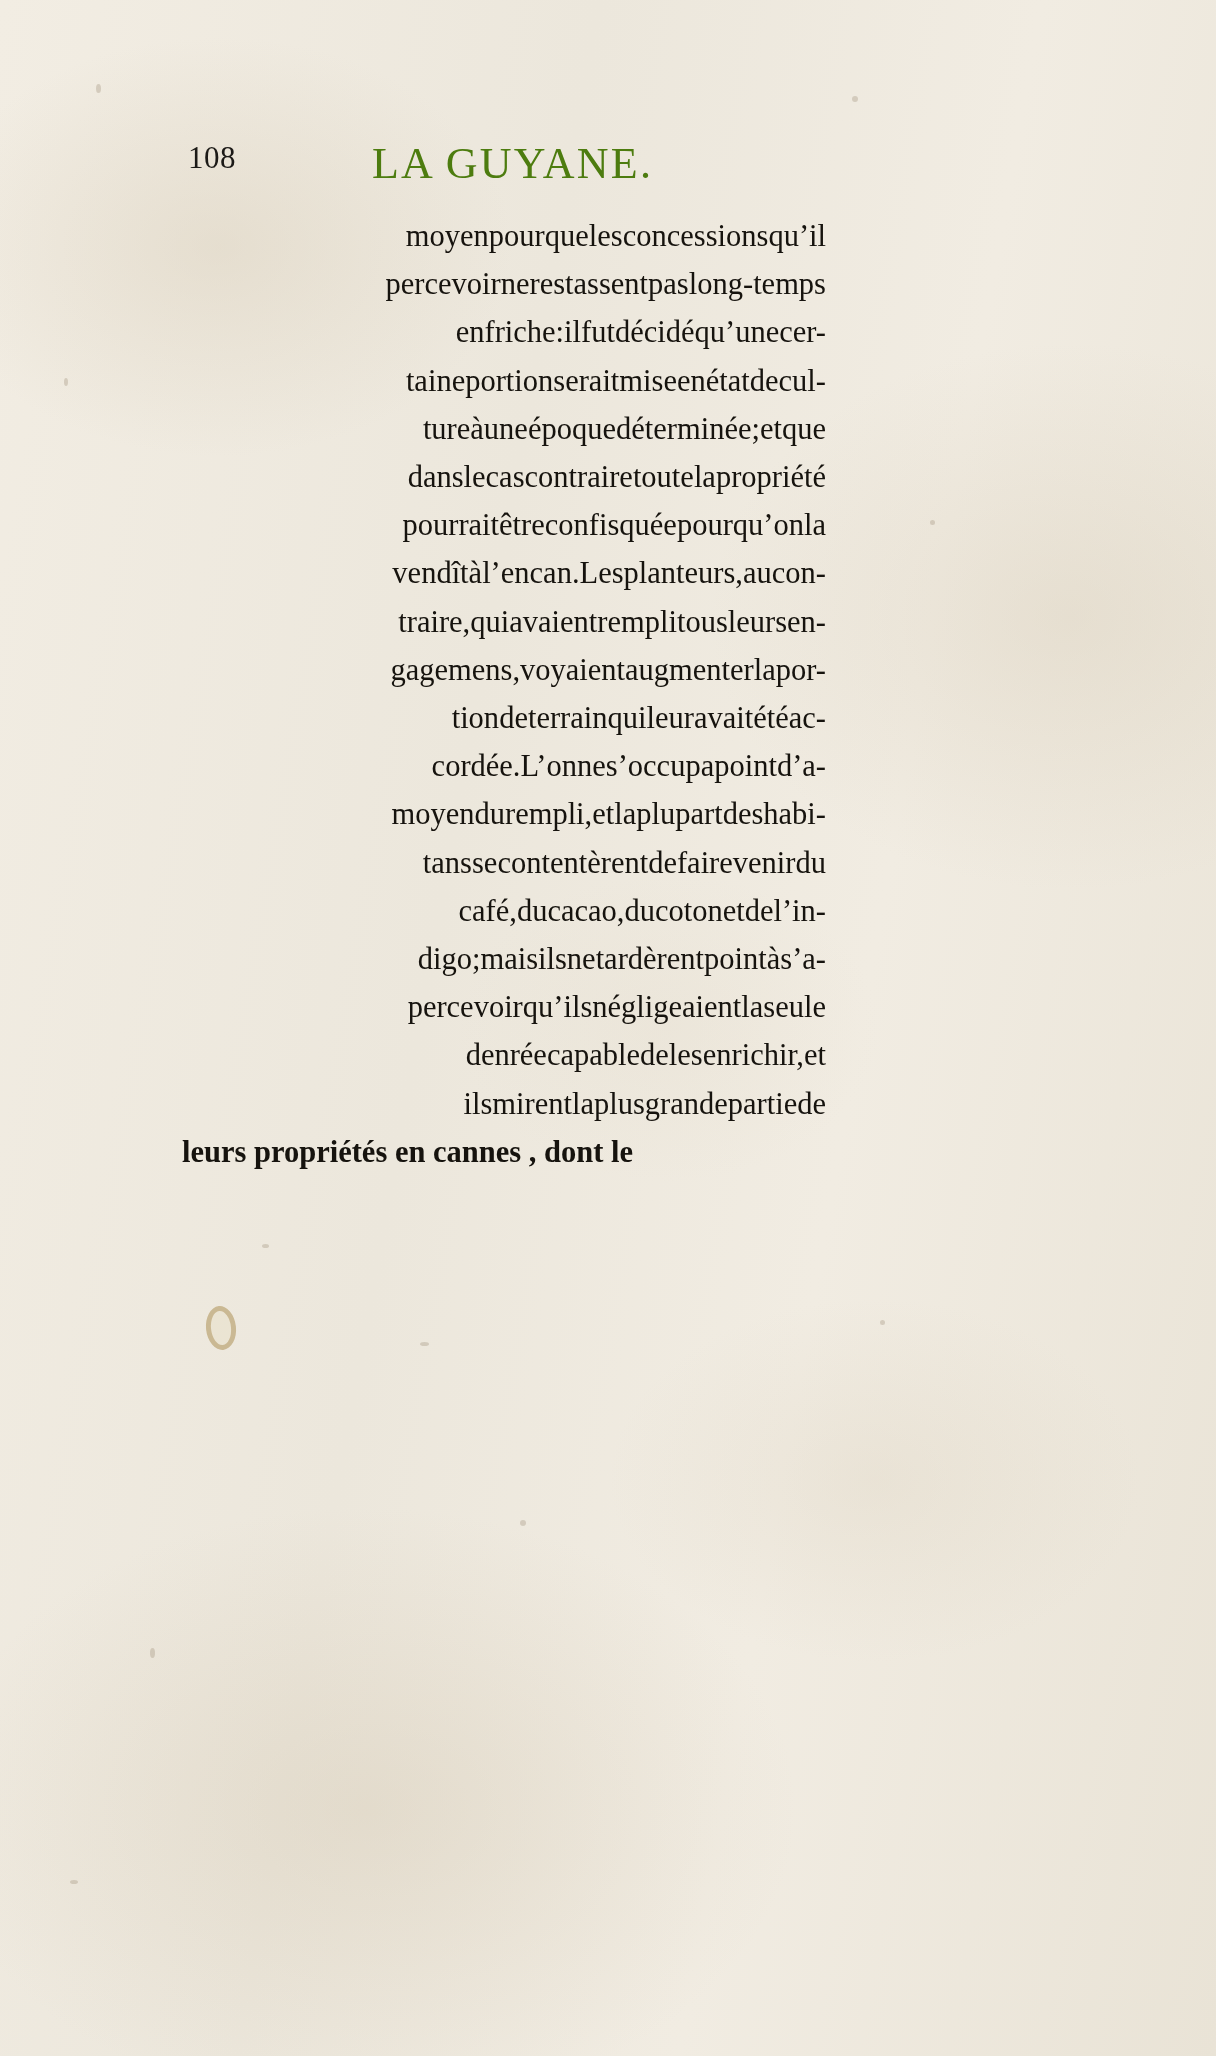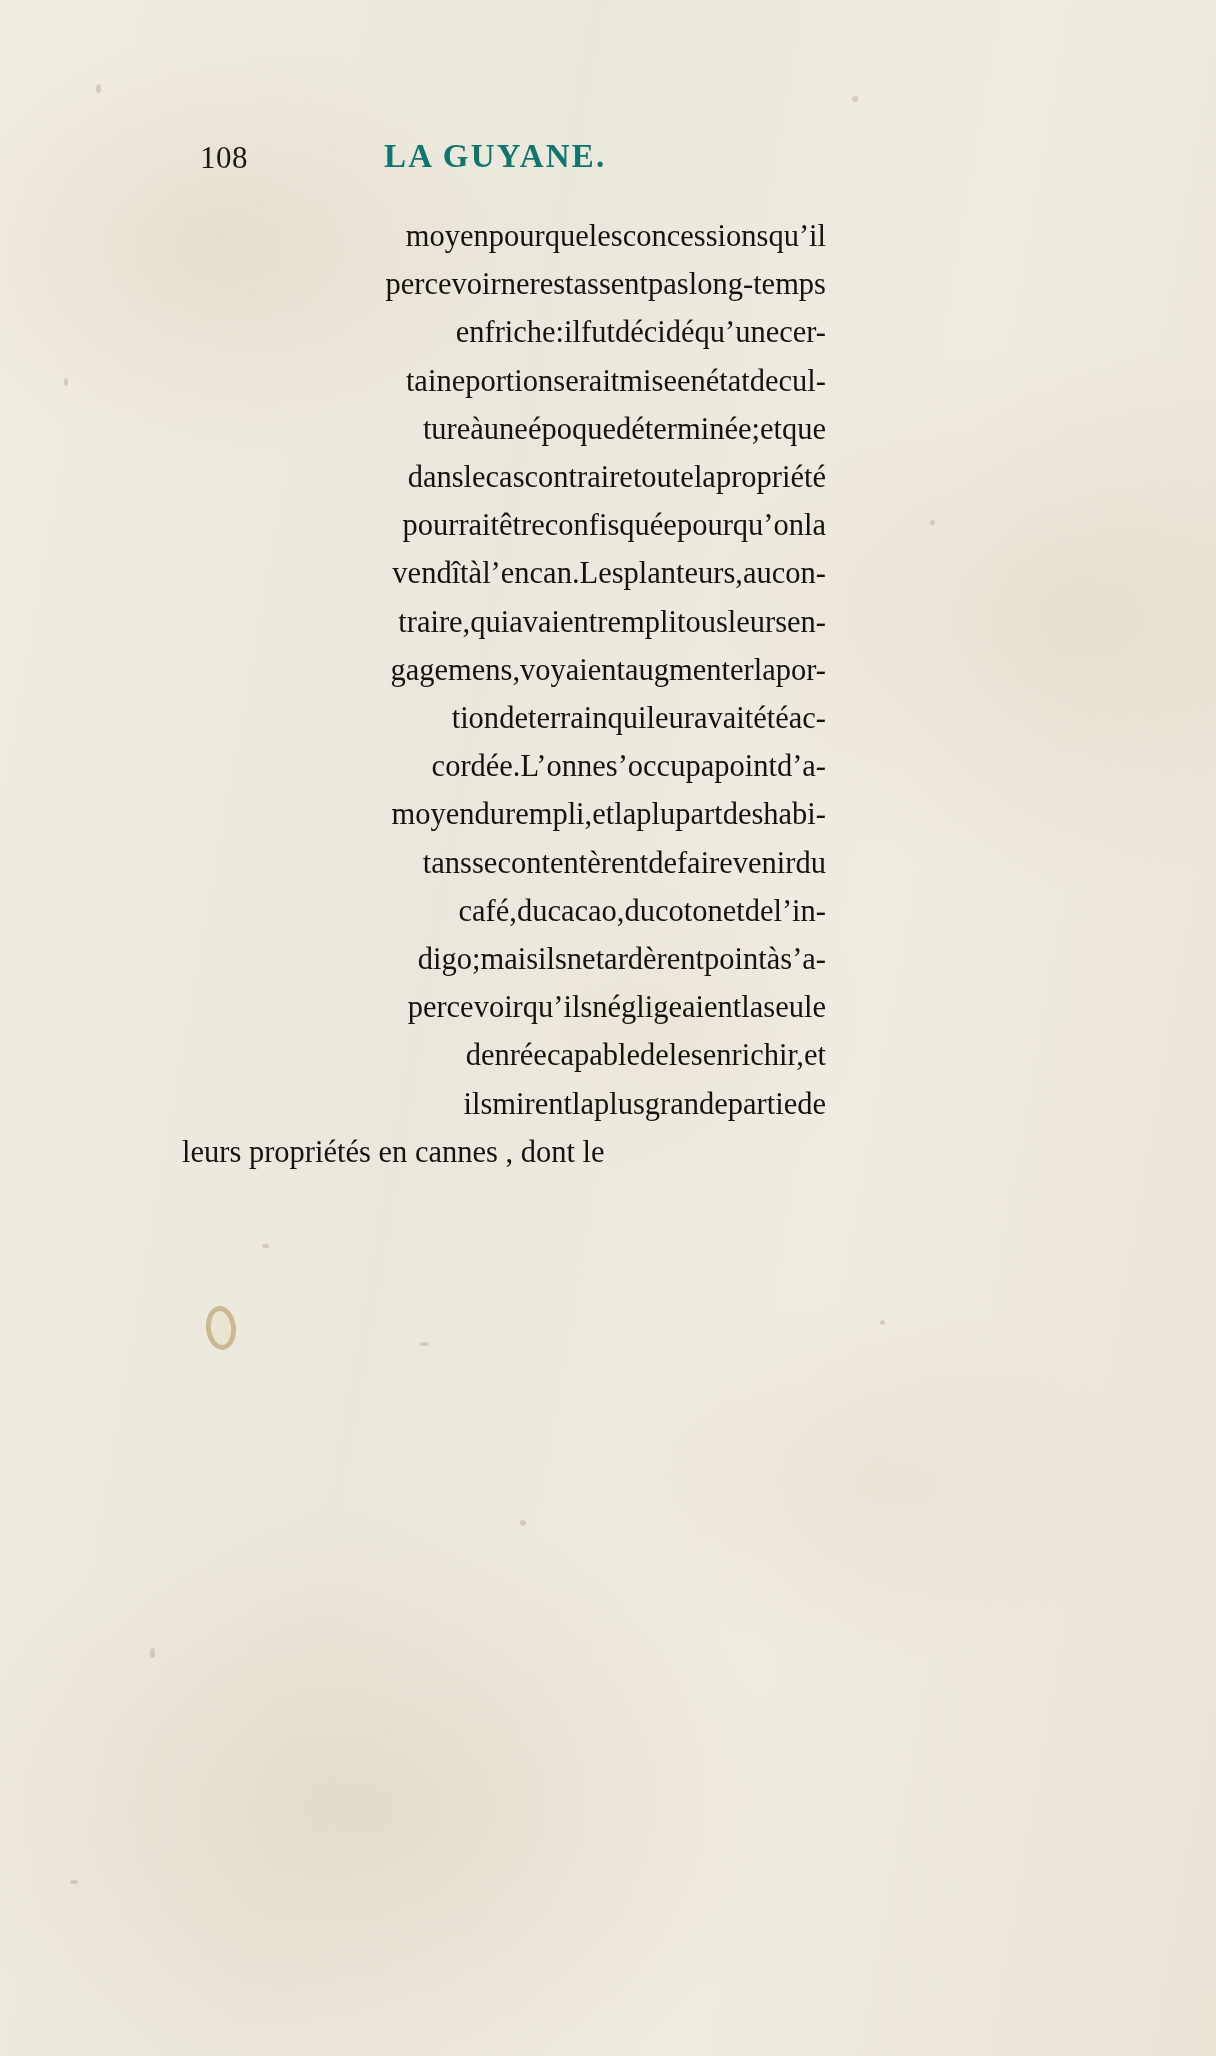--- a/index.html
+++ b/index.html
@@ -27,60 +27,61 @@
       linear-gradient(100deg, #f2ede3 0%, #ece7dc 38%, #f1ece2 66%, #e9e3d6 100%);
     pointer-events: none;
   }
   .page {
     position: absolute;
     inset: 0;
   }
   .page-header {
     position: absolute;
     top: 140px;
-    left: 12px;
+    left: 0;
     right: 0;
     height: 42px;
   }
   .folio {
     position: absolute;
     left: 188px;
     top: 0;
     font-size: 31px;
     letter-spacing: 0.5px;
     color: #1c1a17;
     font-family: "Liberation Serif", serif;
   }
   .running-head {
     position: absolute;
     left: 372px;
     top: -2px;
-    font-size: 33px;
-    font-weight: bold;
+    font-size: 44px;
+    font-weight: normal;
     letter-spacing: 2.2px;
-    color: #0f766e;
+    color: #4d7c0f;
   }
   .body-text {
     position: absolute;
     top: 212px;
     left: 182px;
     width: 644px;
     font-size: 30.5px;
     line-height: 48.2px;
     color: #16130e;
     text-align: justify;
   }
   .line-just {
     display: flex;
     justify-content: flex-end;
     white-space: nowrap;
   }
   .line-last {
     display: block;
     white-space: nowrap;
+    font-weight: bold;
   }
   .catch-smudge {
     position: absolute;
     left: 206px;
     top: 1306px;
     width: 20px;
     height: 34px;
     border: 5px solid rgba(176,150,95,0.55);
     border-radius: 50%;
     background: rgba(226,214,180,0.25);

